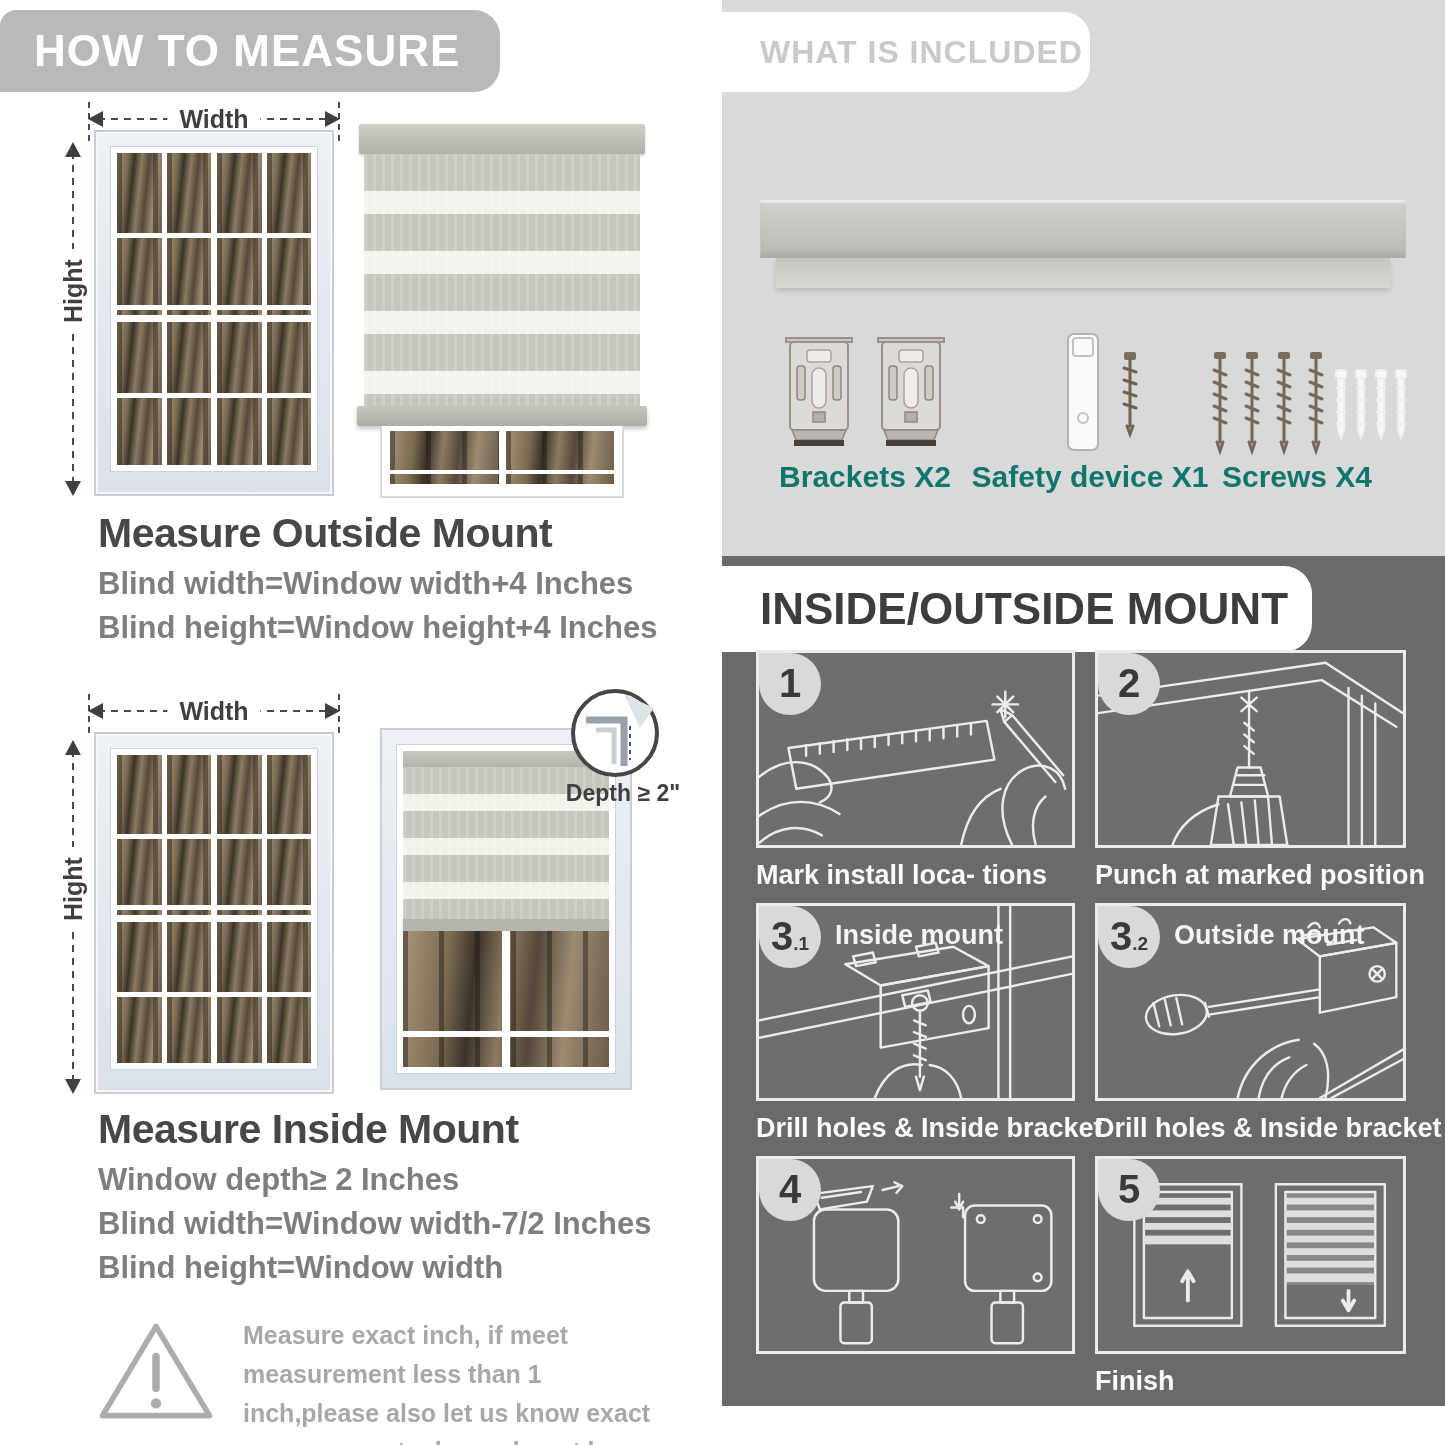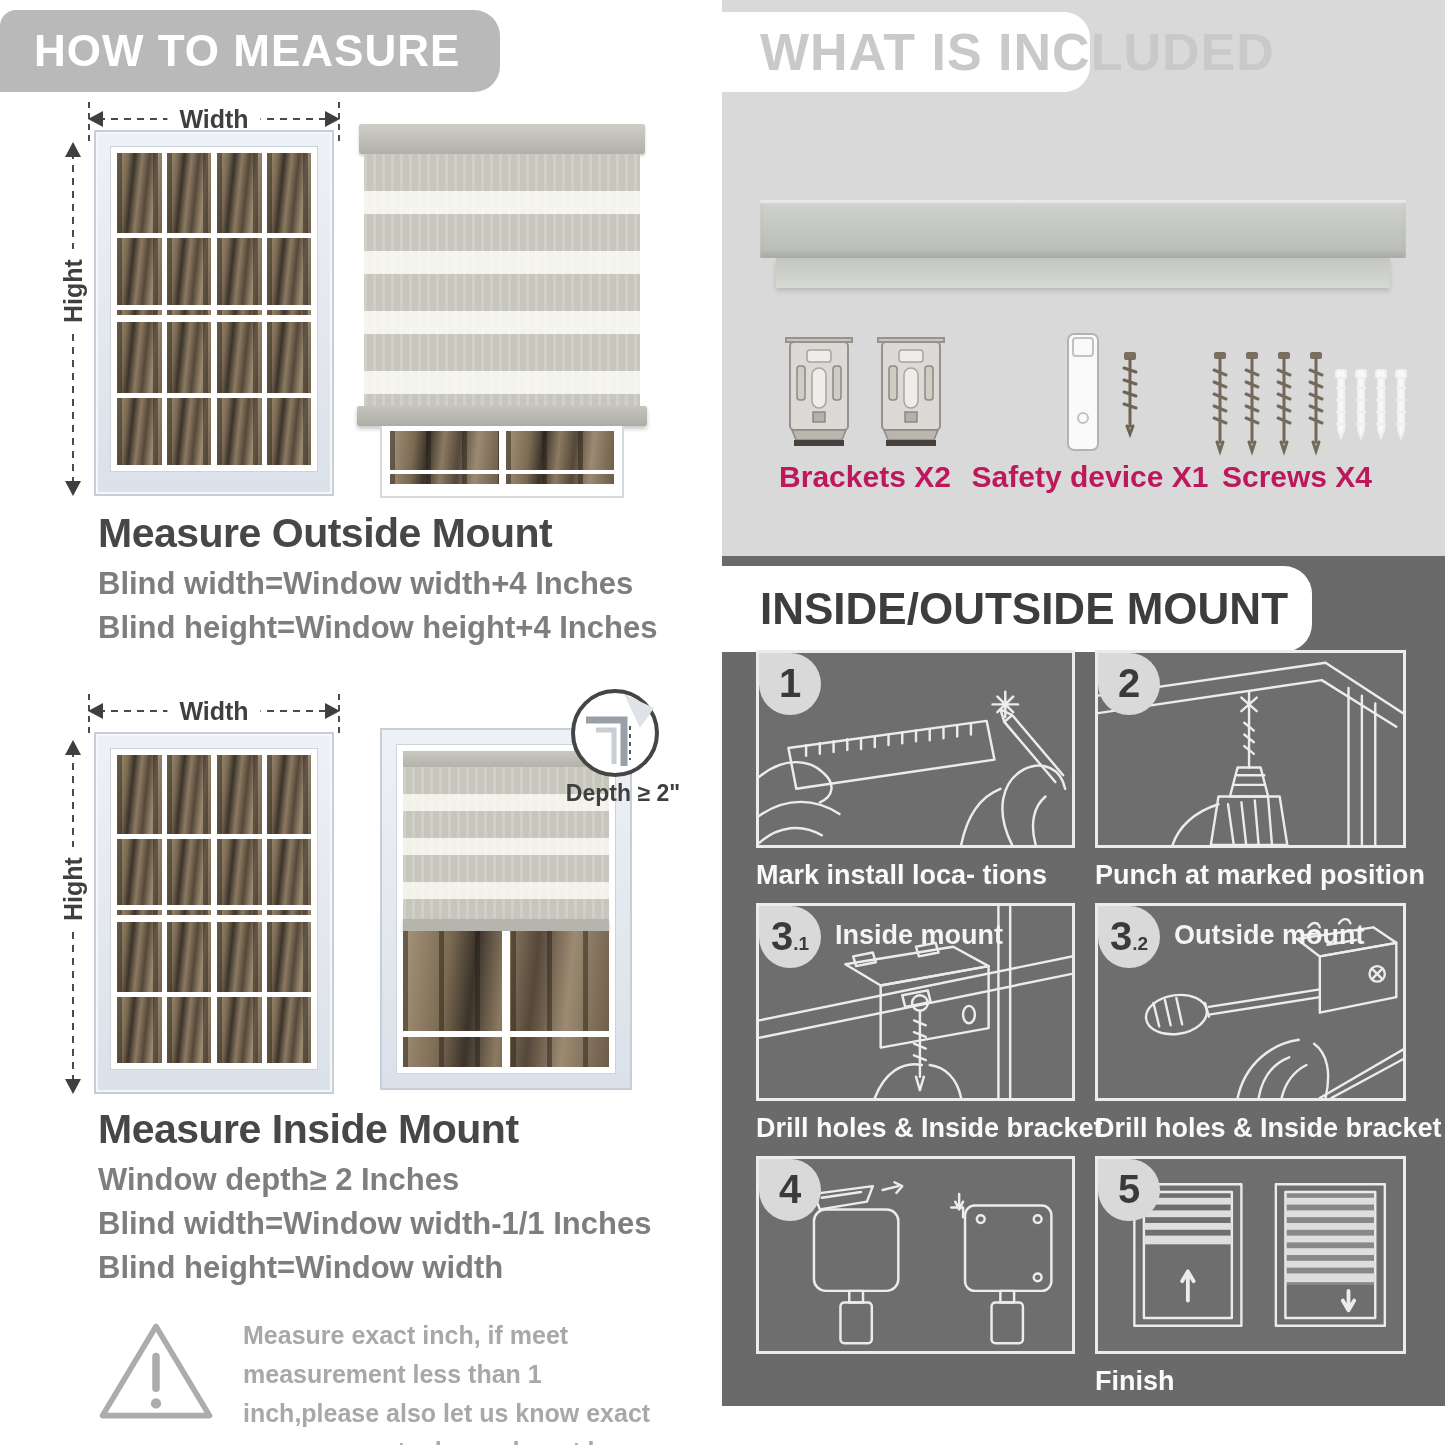--- a/index.html
+++ b/index.html
@@ -74,31 +74,31 @@
   .depth{position:absolute;font-size:23px;font-weight:bold;color:#3f3f3f;text-align:center;white-space:nowrap;}
   
   .h2{position:absolute;font-size:41px;font-weight:bold;color:#474747;letter-spacing:-.5px;white-space:nowrap;}
   .sub{position:absolute;font-size:31px;font-weight:bold;color:#7e7e7e;white-space:nowrap;}
   .warn{position:absolute;left:95px;top:1316px;display:flex;gap:26px;align-items:flex-start;}
   .wtext{width:412px;font-size:25px;font-weight:bold;color:#a8a8a8;line-height:1.55;}
   
   .col-right{position:absolute;left:722px;top:0;width:723px;height:1445px;}
   .inc{position:absolute;left:0;top:0;width:723px;height:556px;background:#d9d9d9;}
   .hdr-inc{position:absolute;left:0;top:12px;width:368px;height:80px;background:#fff;
-     border-radius:0 26px 26px 0;color:#c9c9c9;font-size:52px;font-weight:bold;line-height:80px;
+     border-radius:0 26px 26px 0;color:#c9c9c9;font-size:32px;font-weight:bold;line-height:80px;
      padding-left:38px;letter-spacing:1px;box-sizing:border-box;white-space:nowrap;}
   .inc-title{position:absolute;left:0;top:138px;width:723px;text-align:center;font-size:34px;
      font-weight:bold;color:#6e6e6e;}
   .rail-main{position:absolute;left:38px;top:200px;width:646px;height:58px;
      background:linear-gradient(180deg,#d0d2ce,#b8bab6);
      box-shadow:inset 0 3px 2px rgba(255,255,255,.55), inset 0 -5px 5px rgba(0,0,0,.08);}
   .rail-lip{position:absolute;left:54px;top:258px;width:614px;height:30px;
      background:linear-gradient(180deg,#c4c6c2,#d7d9d5);box-shadow:0 3px 5px rgba(0,0,0,.14);}
   .inc-item{position:absolute;}
-  .inc-label{position:absolute;top:460px;font-size:30px;font-weight:bold;color:#be185d;text-align:center;white-space:nowrap;}
+  .inc-label{position:absolute;top:460px;font-size:30px;font-weight:bold;color:#0f766e;text-align:center;white-space:nowrap;}
   
   .mnt{position:absolute;left:0;top:556px;width:723px;height:850px;background:#6a6a6a;}
   .hdr-mnt{position:absolute;left:0;top:10px;width:590px;height:86px;background:#fff;
      border-radius:0 28px 28px 0;color:#3d3d3d;font-size:44px;font-weight:bold;line-height:86px;
      padding-left:38px;box-sizing:border-box;white-space:nowrap;}
   .step{position:absolute;width:319px;}
   .sframe{position:relative;height:198px;border:3px solid #ececec;background:#6e6e6e;box-sizing:border-box;overflow:hidden;}
   .sframe svg.art{position:absolute;left:0;top:0;width:100%;height:100%;}
   .sbadge{position:absolute;left:0;top:0;width:62px;height:62px;background:#d9d9d9;
      border-radius:0 50% 50% 50%;color:#3a3a3a;font-weight:bold;text-align:center;}
@@ -224,21 +224,21 @@
           <path d="M18 34 H56 V80" stroke="#9aa0a8" stroke-width="7" fill="none"></path>
           <path d="M28 44 H46 V78" stroke="#c9ced5" stroke-width="5" fill="none"></path>
           <path d="M62 40 V74" stroke="#555555" stroke-width="2" stroke-dasharray="4 4" fill="none"></path>
         </svg>
       </div>
       <div class="depth" style="left:488px;top:88px;width:150px;">Depth ≥ 2"</div>
     </div>
 
     <div class="h2" style="left:98px;top:1106px;">Measure Inside Mount</div>
     <div class="sub" style="left:98px;top:1162px;">Window depth≥ 2 Inches</div>
-    <div class="sub" style="left:98px;top:1206px;">Blind width=Window width-1/1 Inches</div>
+    <div class="sub" style="left:98px;top:1206px;">Blind width=Window width-7/2 Inches</div>
     <div class="sub" style="left:98px;top:1250px;">Blind height=Window width</div>
 
     <div class="warn">
       <svg width="122" height="110" viewBox="0 0 130 115">
         <path d="M65 10 L122 105 L8 105 Z" stroke="#acacac" stroke-width="6" fill="none" stroke-linejoin="round"></path>
         <path d="M65 42 V76" stroke="#acacac" stroke-width="8" stroke-linecap="round" fill="none"></path>
         <circle cx="65" cy="92" r="5.5" fill="#acacac"></circle>
       </svg>
       <div class="wtext">Measure exact inch, if meet measurement less than 1 inch,please also let us know exact measurement, please do not leave it</div>
     </div>

